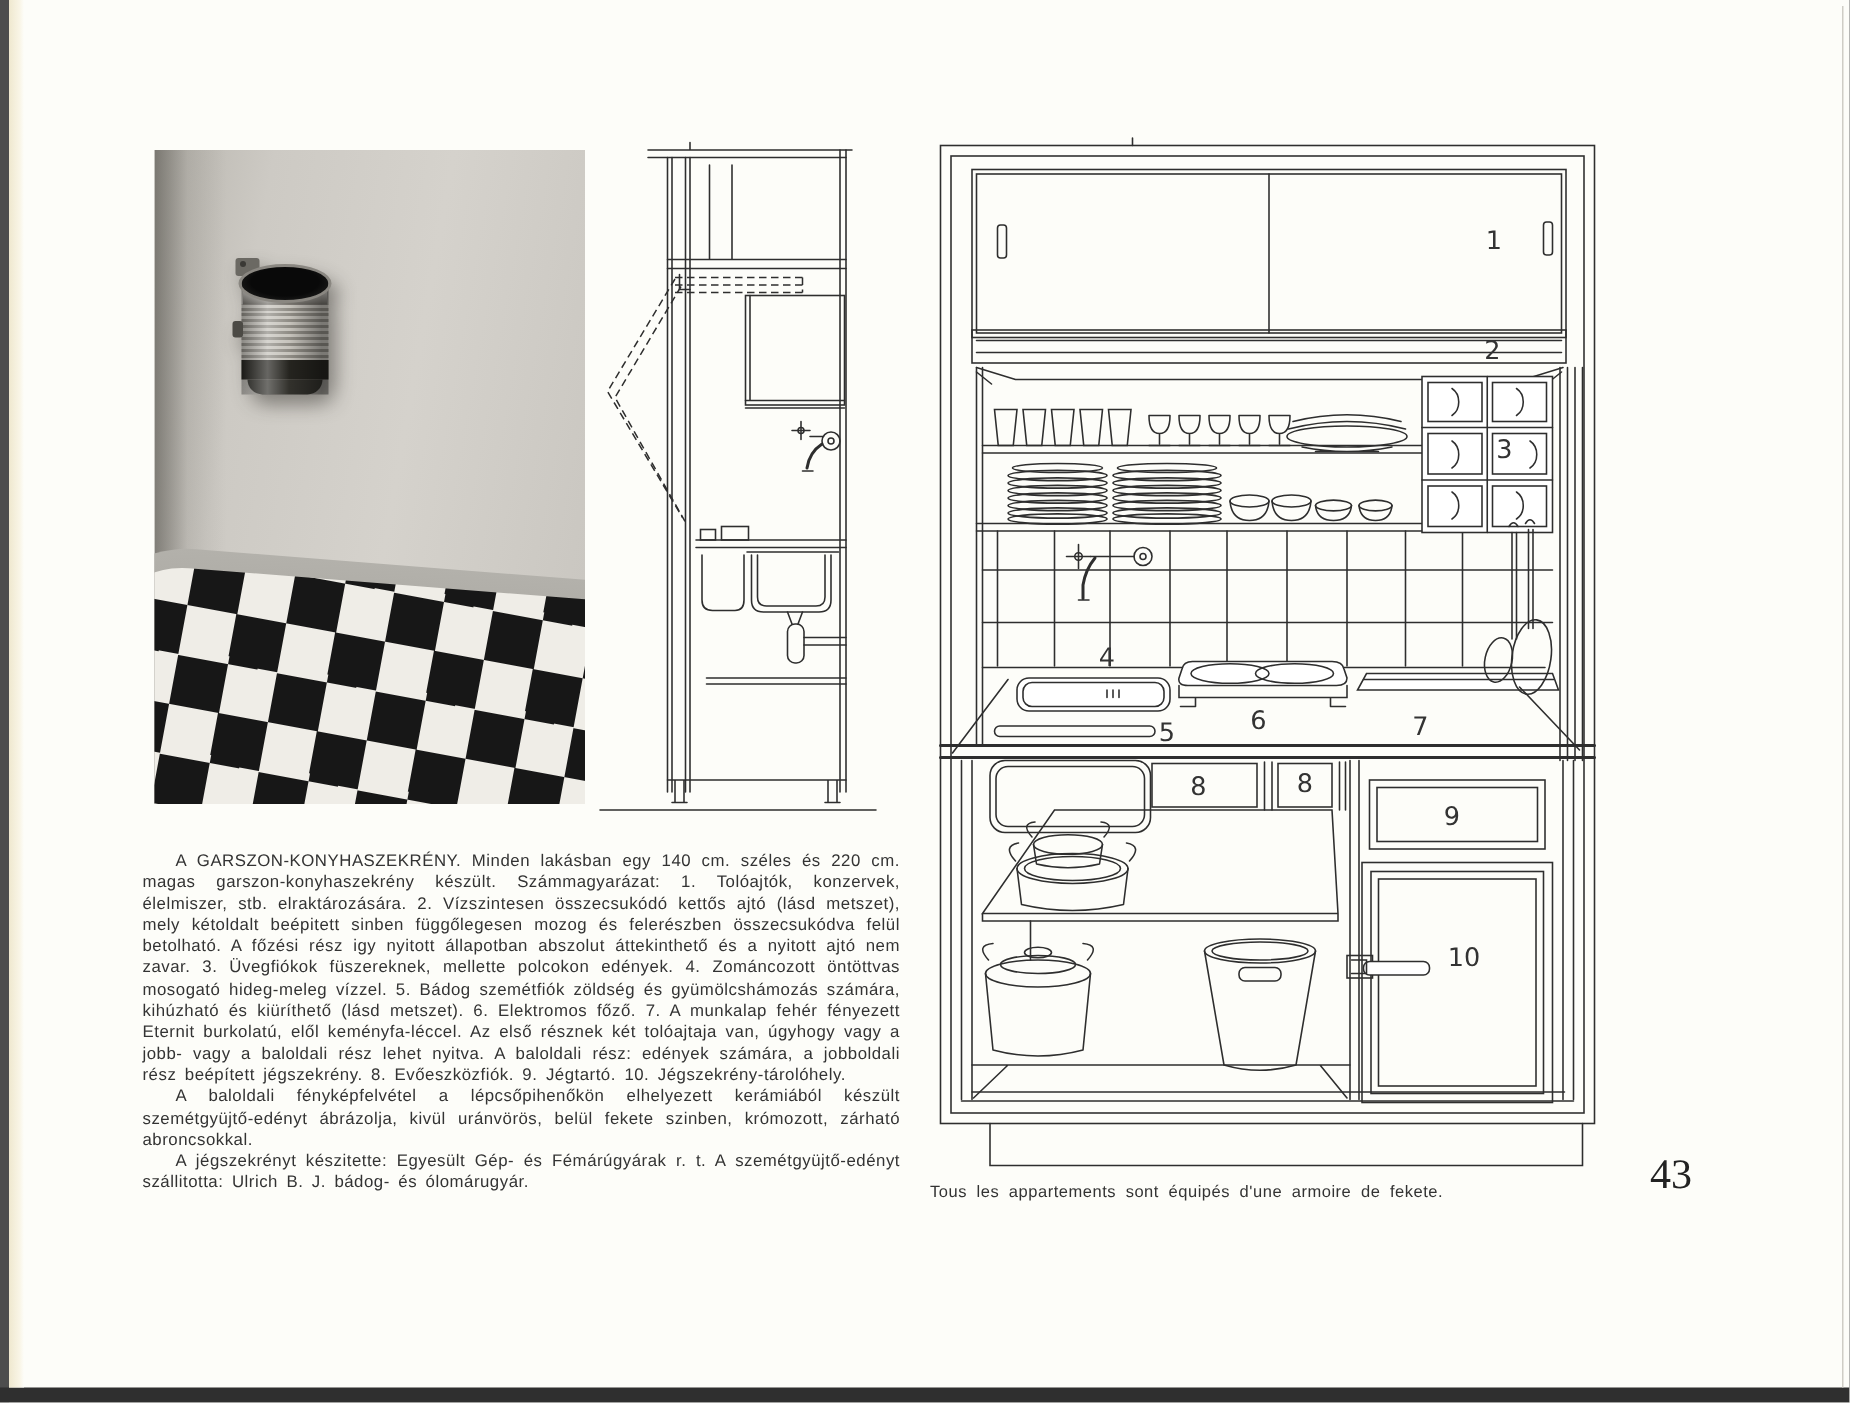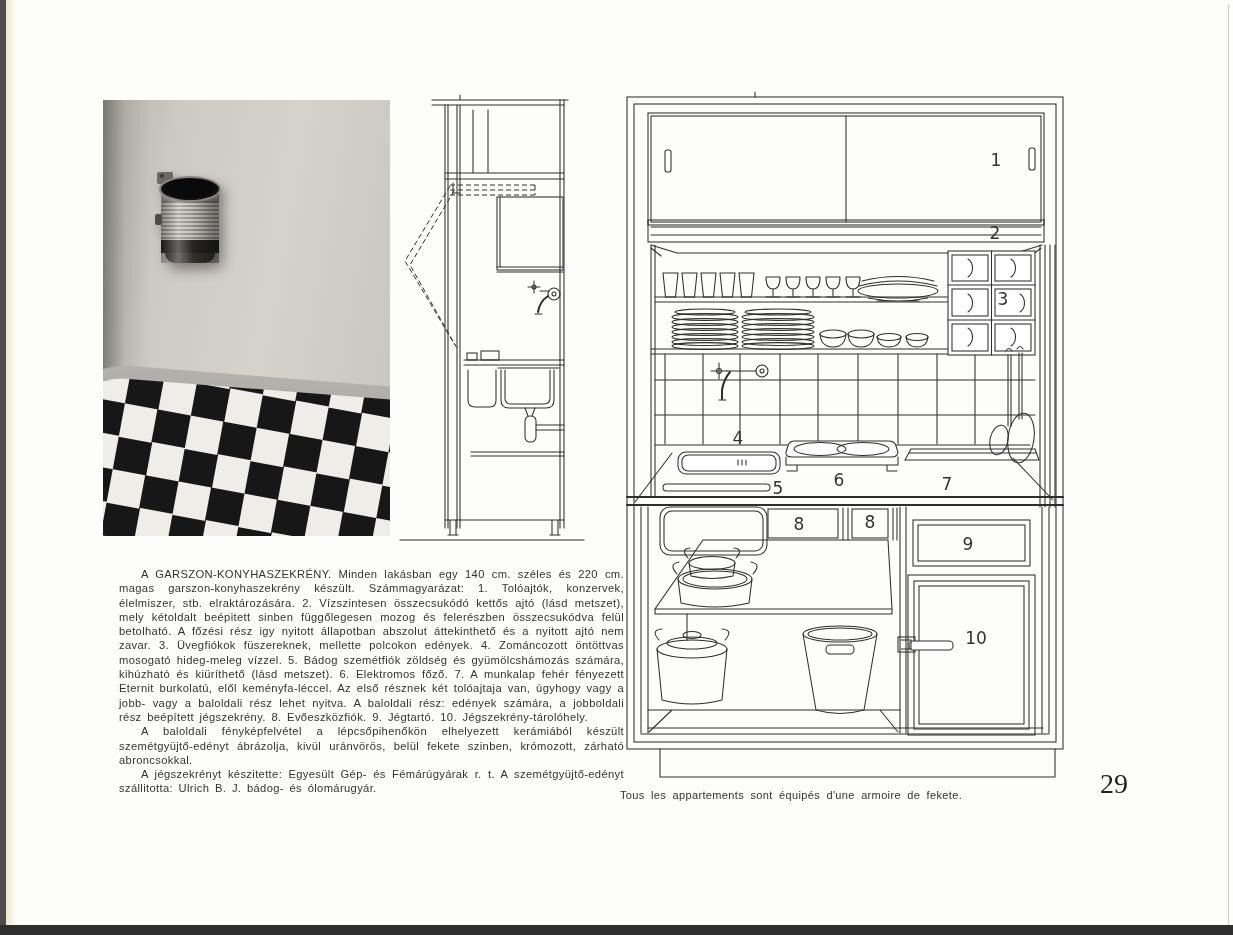--- a/index.html
+++ b/index.html
@@ -42,21 +42,21 @@
   .sec-svg{position:absolute;left:398px;top:88px;width:190px;height:460px;}
   .main-svg{position:absolute;left:615px;top:88px;width:460px;height:700px;}
   svg{overflow:visible;}
   .ln{fill:none;stroke:#2e2e2e;stroke-width:1.05;stroke-linecap:round;}
   .ln2{fill:none;stroke:#2e2e2e;stroke-width:2;stroke-linecap:round;}
   .lnw{fill:#ffffff;stroke:#2e2e2e;stroke-width:1.05;}
   .dash{fill:none;stroke:#2e2e2e;stroke-width:1;stroke-dasharray:5 3;}
   .num{font-family:"DejaVu Sans",sans-serif;font-size:17px;fill:#333;text-anchor:middle;}
   
   .text-block{position:absolute;left:95px;top:567px;width:505px;color:#333;
-    font-size:11.2px;line-height:14.3px;letter-spacing:.35px;word-spacing:2.2px;text-align:justify;margin-left:24px;}
+    font-size:11.2px;line-height:14.3px;letter-spacing:.35px;word-spacing:2.2px;text-align:justify;}
   .text-block p{margin:0;text-indent:22px;}
   .caption-fr{position:absolute;left:620px;top:789px;width:560px;color:#333;
     font-size:11px;letter-spacing:.35px;word-spacing:3px;}
   .page-num{position:absolute;left:1100px;top:768px;color:#222;
     font-family:"Liberation Serif",serif;font-size:28px;}
 </style>
 </head>
 <body>
 
 <div class="scan">
@@ -306,14 +306,14 @@
     <text class="num" x="361" y="556">10</text>
   </svg>
 
   <div class="text-block">
     <p><span>A GARSZON-KONYHASZEKRÉNY.</span> <span>Minden lakásban egy 140 cm. széles és 220 cm. magas garszon-konyhaszekrény készült. Számmagyarázat: 1. Tolóajtók, konzervek, élelmiszer, stb. elraktározására. 2. Vízszintesen összecsukódó kettős ajtó (lásd metszet), mely kétoldalt beépitett sinben függőlegesen mozog és felerészben összecsukódva felül betolható. A főzési rész igy nyitott állapotban abszolut áttekinthető és a nyitott ajtó nem zavar. 3. Üvegfiókok füszereknek, mellette polcokon edények. 4. Zománcozott öntöttvas mosogató hideg-meleg vízzel. 5. Bádog szemétfiók zöldség és gyümölcshámozás számára, kihúzható és kiüríthető (lásd metszet). 6. Elektromos főző. 7. A munkalap fehér fényezett Eternit burkolatú, elől keményfa-léccel. Az első résznek két tolóajtaja van, úgyhogy vagy a jobb- vagy a baloldali rész lehet nyitva. A baloldali rész: edények számára, a jobboldali rész beépített jégszekrény. 8. Evőeszközfiók. 9. Jégtartó. 10. Jégszekrény-tárolóhely.</span></p>
     <p>A baloldali fényképfelvétel a lépcsőpihenőkön elhelyezett kerámiából készült szemétgyüjtő-edényt ábrázolja, kivül uránvörös, belül fekete szinben, krómozott, zárható abroncsokkal.</p>
     <p>A jégszekrényt készitette: Egyesült Gép- és Fémárúgyárak r. t. A szemétgyüjtő-edényt szállitotta: Ulrich B. J. bádog- és ólomárugyár.</p>
   </div>
 
   <div class="caption-fr">Tous les appartements sont équipés d'une armoire de fekete.</div>
-  <div class="page-num">29</div>
+  <div class="page-num">43</div>
 </div>
 
 </body></html>

